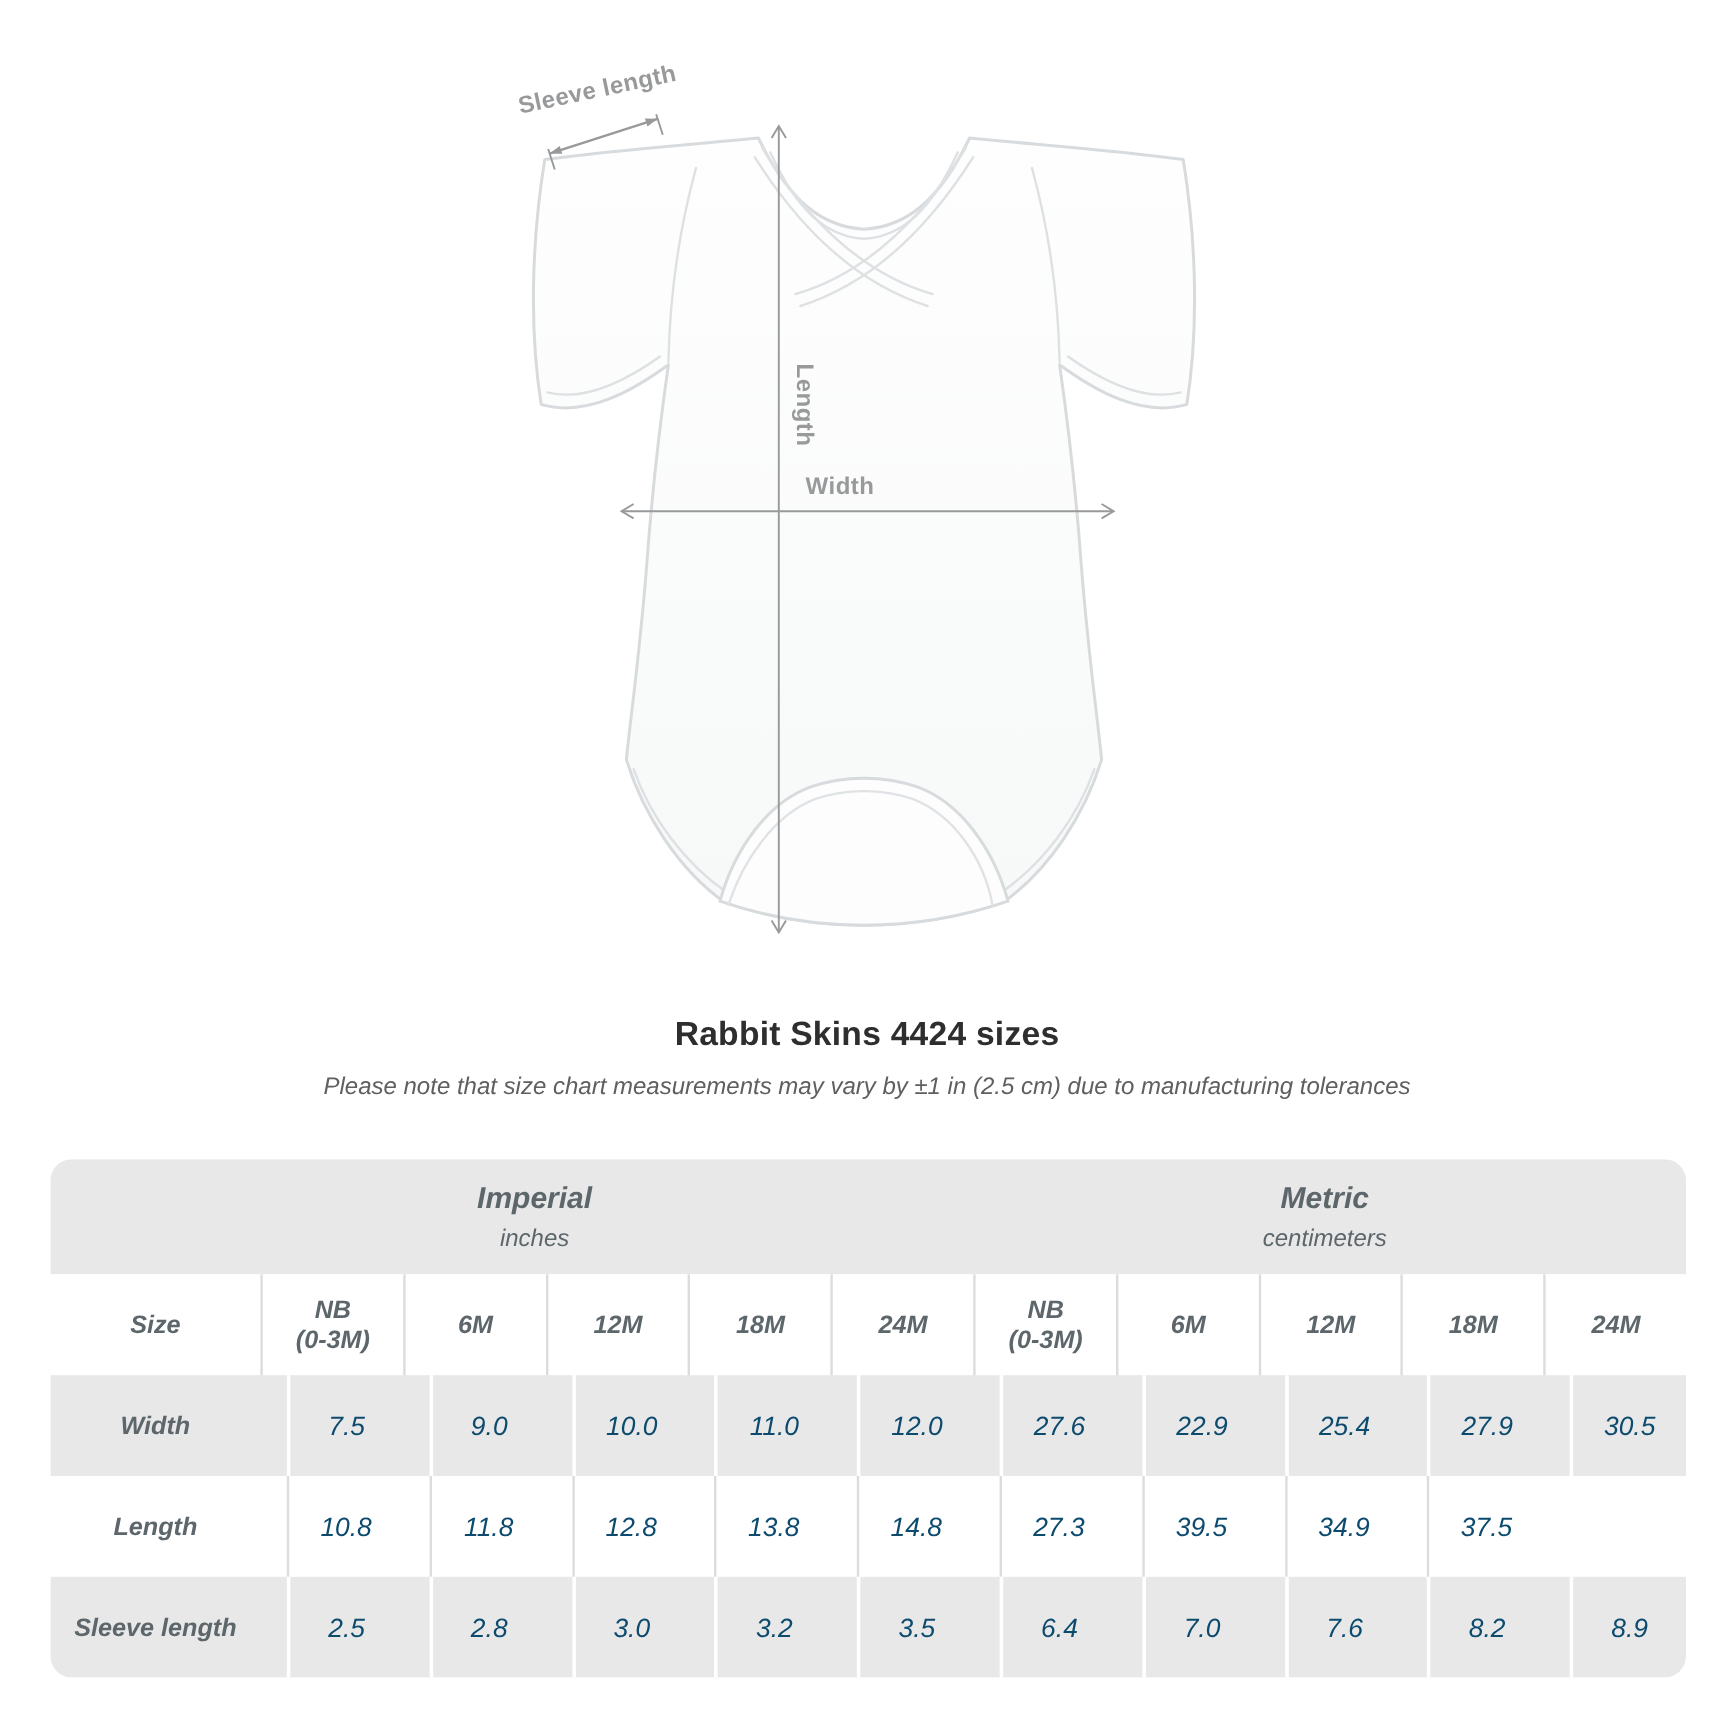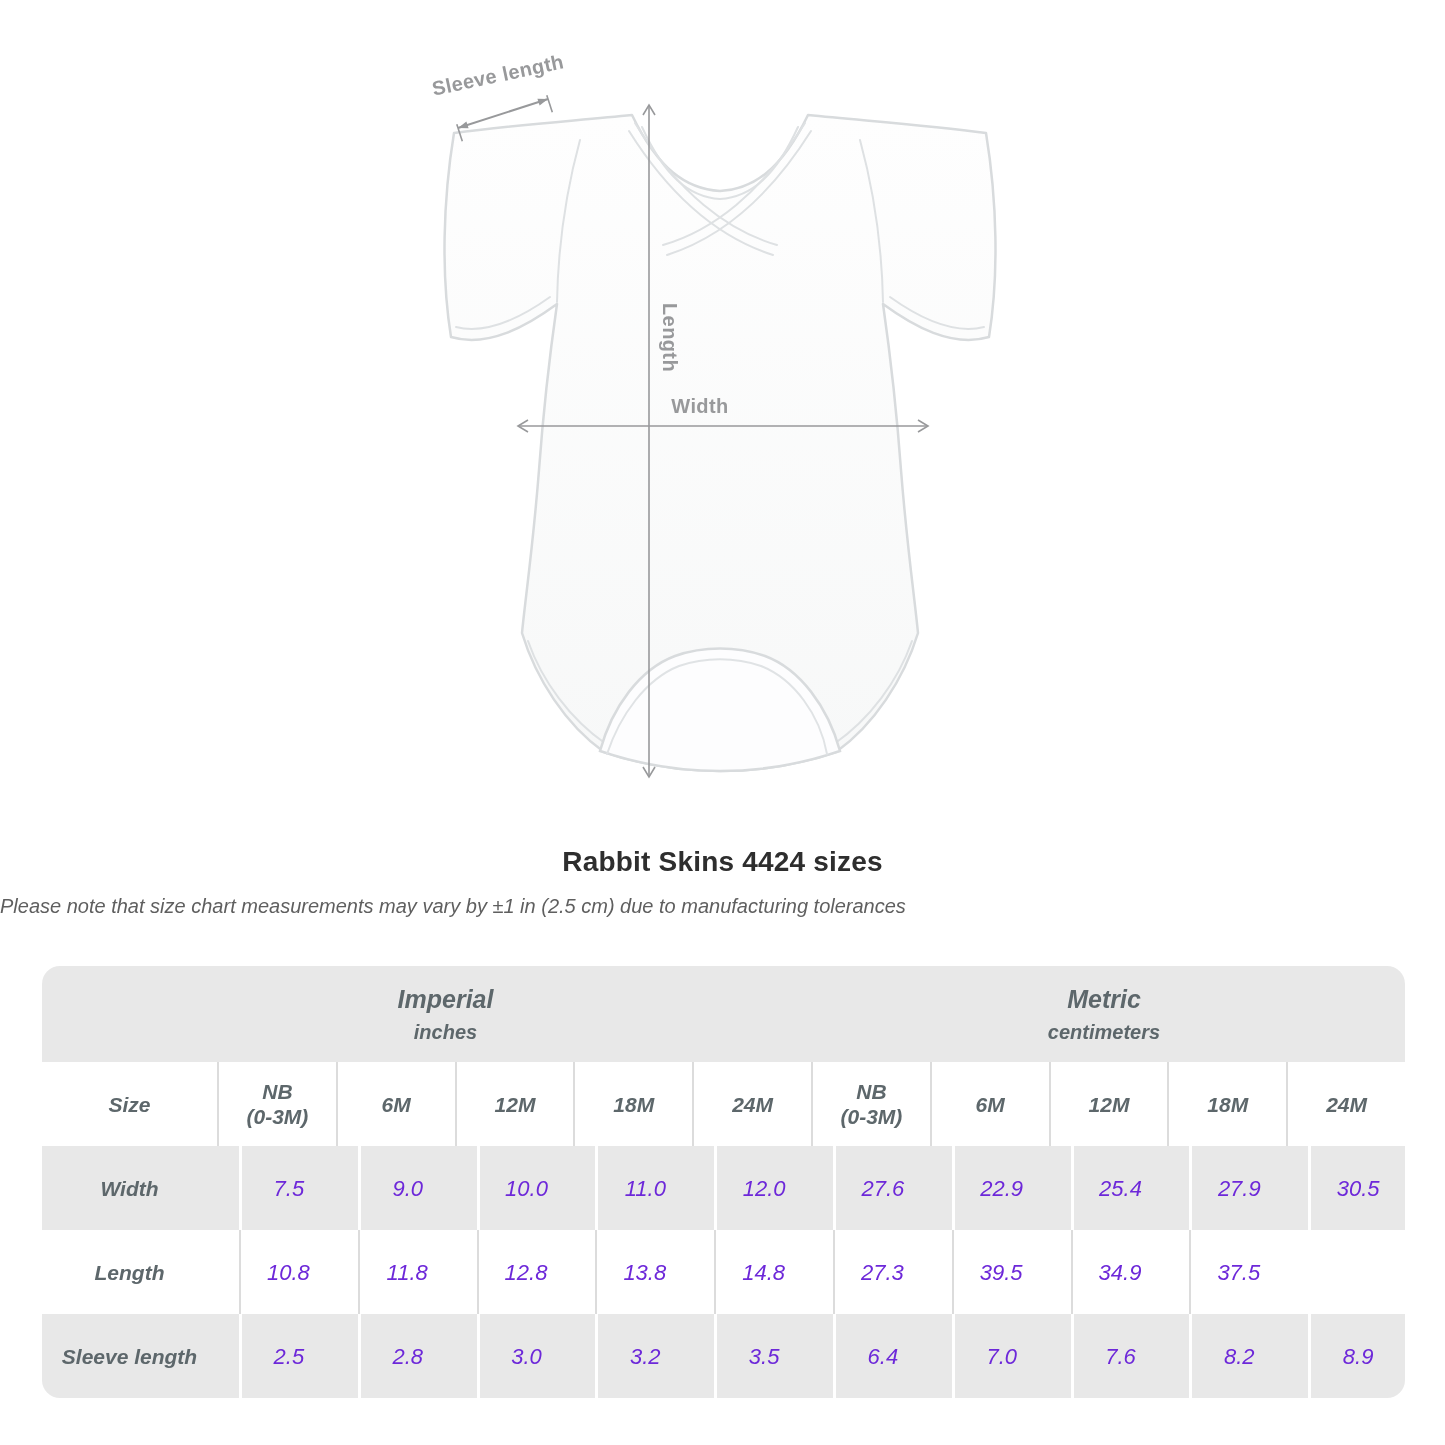--- a/index.html
+++ b/index.html
@@ -19,46 +19,46 @@
   .anno-sleeve{left:427px;top:64px;width:142px;text-align:center;transform:rotate(-12deg);}
   .anno-length{left:681px;top:303px;transform-origin:0 0;transform:rotate(90deg);}
   .anno-width{left:640px;top:395px;width:120px;text-align:center;}
   
   .title{
     position:absolute;left:0;top:846px;width:1445px;margin:0;
     text-align:center;font-size:28px;font-weight:bold;color:#2e2e2e;letter-spacing:.2px;
   }
   .note{
     position:absolute;left:0;top:895px;width:1445px;margin:0;
-    text-align:left;font-style:italic;font-size:20px;color:#5f5f5f;
+    text-align:center;font-style:italic;font-size:20px;color:#5f5f5f;
   }
   
   .size-table{
     position:absolute;left:42px;top:966px;width:1363px;
     border-radius:18px;overflow:hidden;
   }
   .band{display:flex;height:96px;background:#e8e8e8;}
   .band-sec{display:flex;flex-direction:column;justify-content:center;align-items:center;}
   .band-sec.left{width:769px;padding-left:38px;box-sizing:border-box;}
   .band-sec.right{width:594px;padding-right:8px;box-sizing:border-box;}
   .sec-label{font-size:25px;font-weight:bold;font-style:italic;color:#5d676b;}
-  .sec-unit{font-size:20px;font-style:italic;color:#5d676b;margin-top:7px;font-weight:bold;}
+  .sec-unit{font-size:20px;font-style:italic;color:#5d676b;margin-top:7px;}
   .grid-row{display:grid;grid-template-columns:175px repeat(10,1fr);height:84px;font-style:italic;}
   .grid-row.white{background:#ffffff;}
   .grid-row.gray{background:#e8e8e8;}
   .cell{
     display:flex;flex-direction:column;justify-content:center;align-items:center;
     text-align:center;line-height:25px;
   }
   .grid-row.white .cell + .cell{border-left:2px solid #dcdcdc;}
   .grid-row.gray  .cell + .cell{border-left:3px solid #ffffff;}
   .col-h{font-size:21px;font-weight:bold;color:#5d676b;}
   .col-h .l2:empty{display:none;}
   .row-label{font-size:21px;font-weight:bold;color:#5d676b;}
-  .val{font-size:22px;color:#6d28d9;margin-left:22px;}
+  .val{font-size:22px;color:#0c4a6e;margin-left:22px;}
 </style>
 </head>
 <body>
 
 <div class="canvas">
 
   <svg class="fig-svg" viewBox="0 0 580 720">
     <defs>
       <linearGradient id="bodyGrad" x1="0" y1="0" x2="0" y2="1">
         <stop offset="0" stop-color="#fefefe"></stop>

